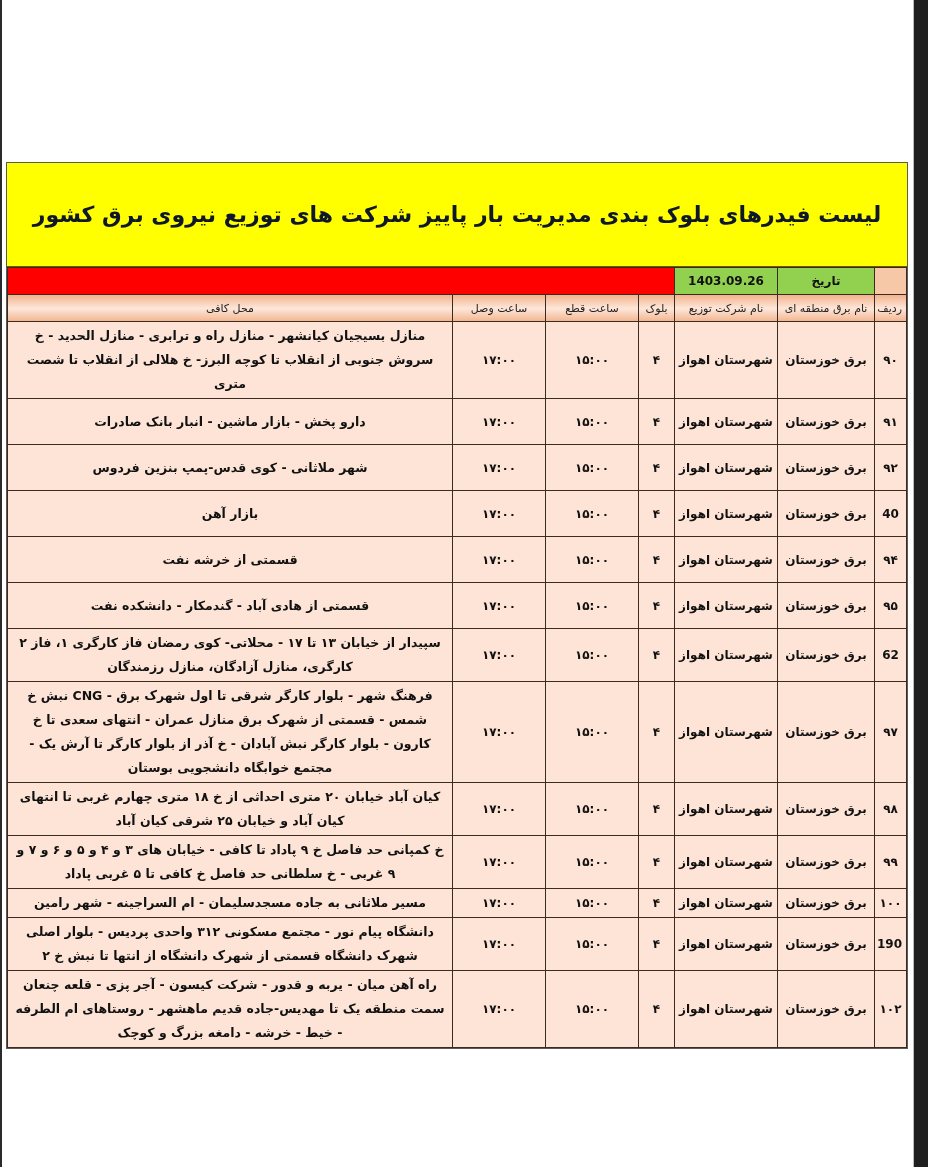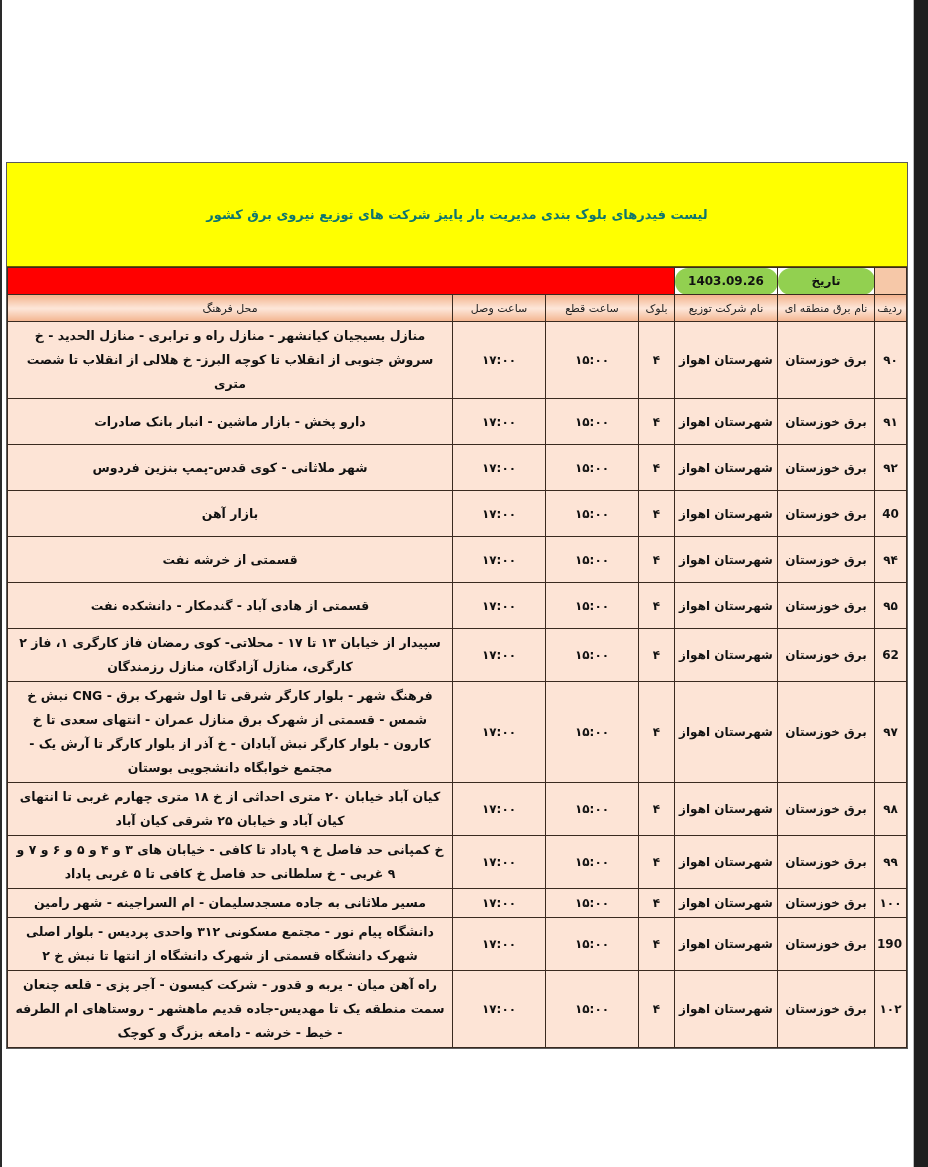--- a/index.html
+++ b/index.html
@@ -13,28 +13,28 @@
 
   .sheet {
     position: absolute; left: 6px; top: 162px; width: 900px;
     border: 1px solid #5a5a5a;
   }
   .title-bar {
     height: 103px; background: #ffff00; border-bottom: 1px solid #6a5a00;
     display: flex; align-items: center; justify-content: center;
     direction: rtl;
   }
-  .title-bar span { font-weight: bold; font-size: 13px; color: #0f766e; }
+  .title-bar span { font-weight: bold; font-size: 22px; color: #0f172a; }
 
   table.grid { width: 100%; border-collapse: collapse; table-layout: fixed; direction: rtl; }
   table.grid td { border: 1px solid #3a2a20; text-align: center; vertical-align: middle; color: #111; font-size: 12px; padding: 0 4px; }
 
   tr.date-row td { height: 26px; }
   td.red-cell { background: #ff0000; border-color: #6a0000; }
-  td.green-cell { background: #92d050; font-weight: bold; font-size: 13px; border-radius: 13px; }
+  td.green-cell { background: #92d050; font-weight: bold; font-size: 13px; }
   td.corner-cell { background: #f6c8a8; }
 
   tr.head-row td {
     height: 26px; font-size: 11px; color: #222;
     background: linear-gradient(to bottom, #f3b48f 0%, #fde7da 50%, #f3b48f 100%);
   }
   tr.data-row td { background: #fde4d6; font-weight: bold; font-size: 12px; }
   tr.data-row td.loc { font-size: 12.5px; line-height: 24px; padding: 2px 6px; margin-top: 44px; }
 </style>
 </head>
@@ -66,21 +66,21 @@
         <td class="green-cell">1403.09.26</td>
         <td class="red-cell" colspan="4"></td>
       </tr>
       <tr class="head-row">
         <td>ردیف</td>
         <td>نام برق منطقه ای</td>
         <td>نام شرکت توزیع</td>
         <td>بلوک</td>
         <td>ساعت قطع</td>
         <td>ساعت وصل</td>
-        <td>محل فرهنگ</td>
+        <td>محل کافی</td>
       </tr>
     <tr class="data-row" style="height: 70px;">
           <td>۹۰</td>
           <td>برق خوزستان</td>
           <td>شهرستان اهواز</td>
           <td>۴</td>
           <td>۱۵:۰۰</td>
           <td>۱۷:۰۰</td>
           <td class="loc">منازل بسیجیان کیانشهر - منازل راه و ترابری - منازل الحدید - خ سروش جنوبی از انقلاب تا کوچه البرز- خ هلالی از انقلاب تا شصت متری</td>
         </tr>

